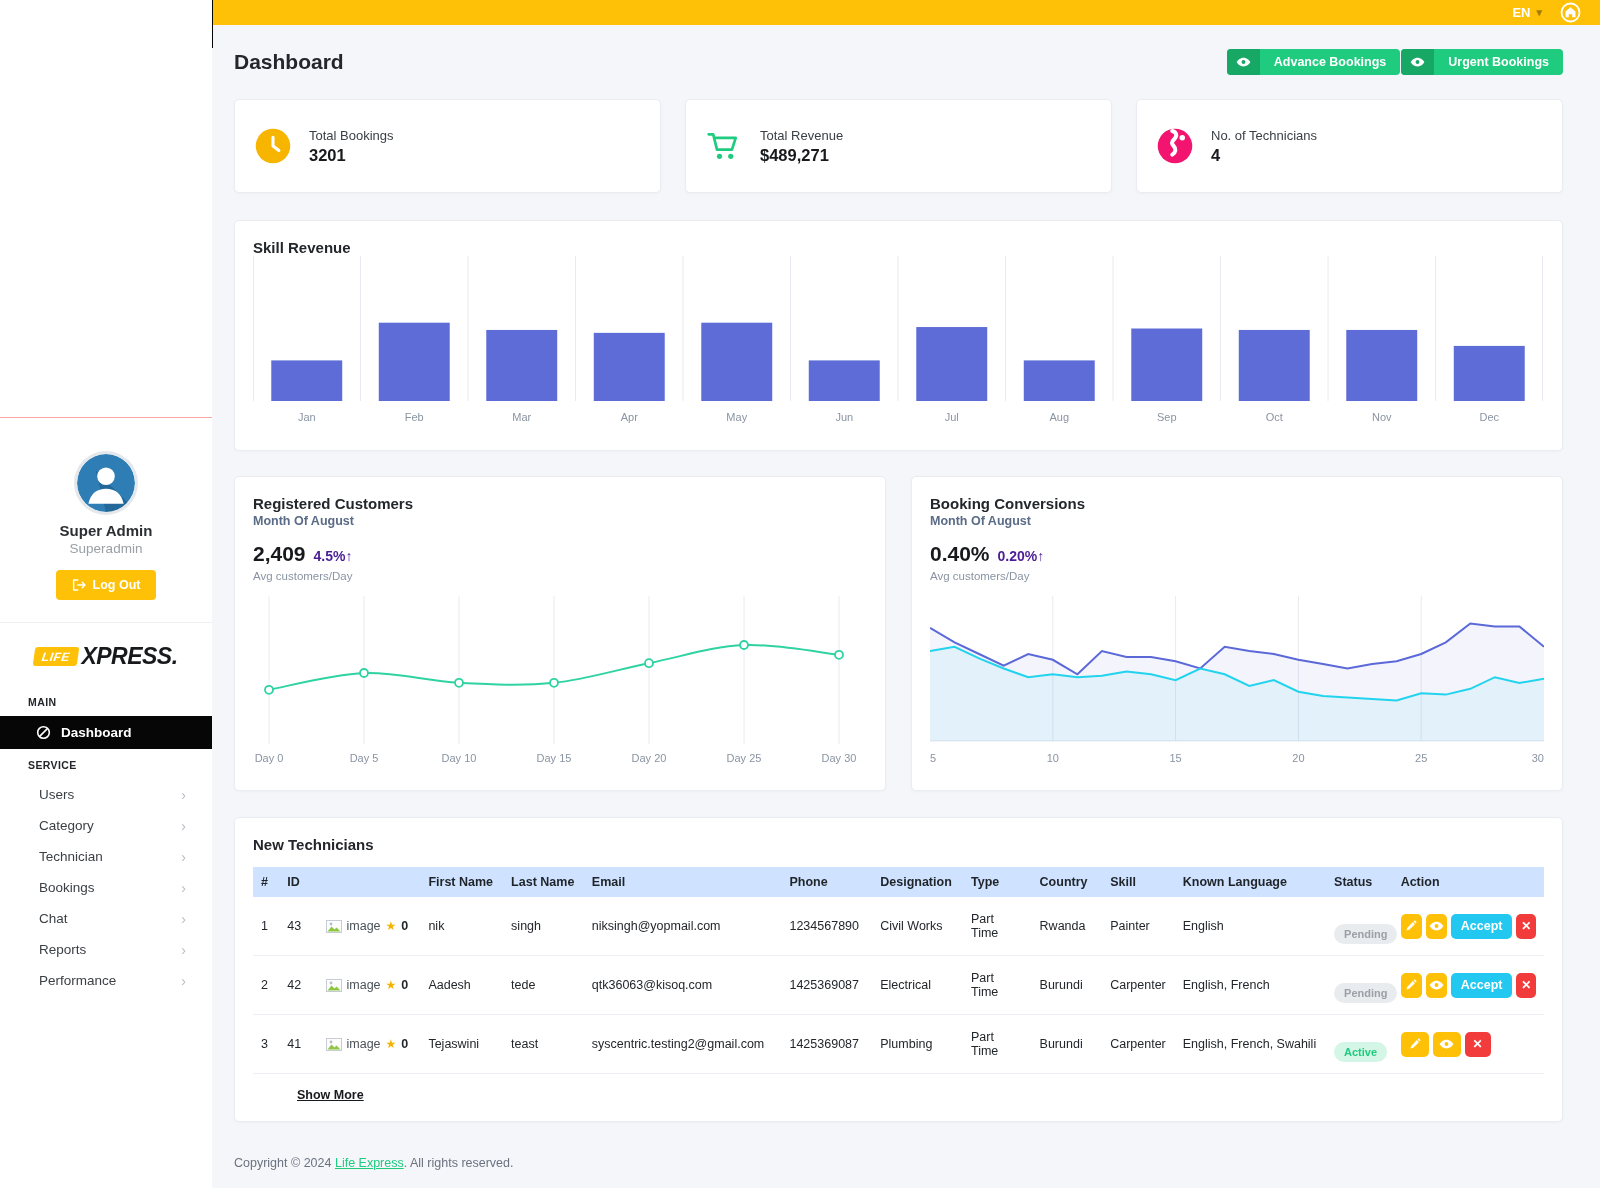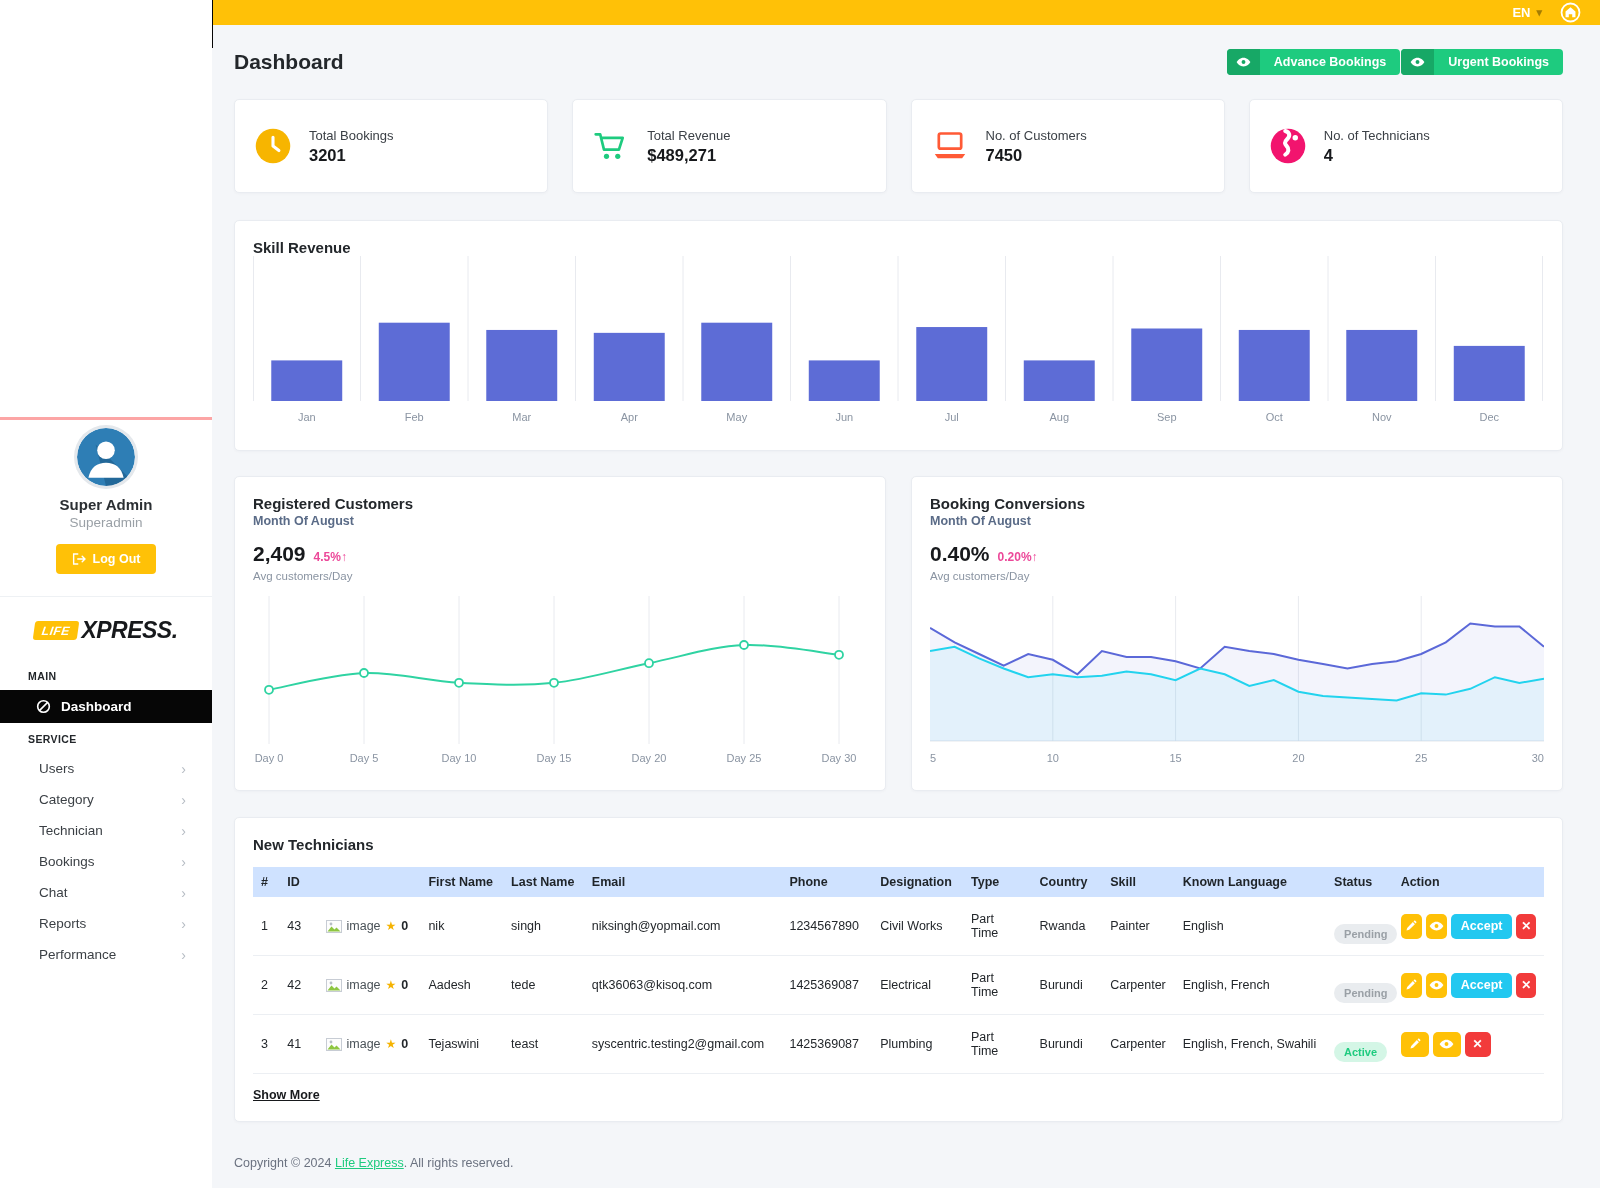--- a/index.html
+++ b/index.html
@@ -2,21 +2,21 @@
 <html><head>
 <meta charset="utf-8">
 <style>
   * { margin:0; padding:0; box-sizing:border-box; }
   html,body { width:1600px; height:1188px; overflow:hidden; }
   body { font-family:"Liberation Sans", sans-serif; background:#f4f6f9; color:#23272b; }
   .app { display:flex; width:1600px; height:1188px; }
 
   
   .sidebar { width:212px; min-width:212px; background:#fff; height:100%; position:relative; z-index:2; }
-  .sidebar-user { border-top:3px solid #fca5a5; margin-top:417px; padding:8px 0 22px; text-align:center; }
+  .sidebar-user { border-top:1px solid #fca5a5; margin-top:417px; padding:36px 0 22px; text-align:center; }
   .avatar { width:58px; height:58px; margin:0 auto 10px; border-radius:50%; box-shadow:0 0 0 3px #e4e8ec; }
   .user-name { font-size:15px; font-weight:700; color:#2b2f33; }
   .user-role { font-size:13.5px; color:#9aa0a6; margin-top:2px; }
   .logout-btn { margin-top:14px; background:#ffc107; border:none; color:#fff; font-weight:700;
     font-size:12.5px; padding:8px 16px; border-radius:4px; cursor:pointer; display:inline-flex; align-items:center; gap:7px;
     font-family:"Liberation Sans", sans-serif; }
   .logo { border-top:1px solid #eef1f4; padding:20px 0 16px; text-align:center; }
   .logo-life { display:inline-block; background:#ffc107; color:#fff; font-weight:700; font-style:italic;
     font-size:12px; padding:3px 8px 2px; border-radius:3px; transform:skewX(-8deg); letter-spacing:.5px; vertical-align:3px; }
   .logo-xpress { font-weight:700; font-style:italic; font-size:23px; color:#17191c; letter-spacing:-.5px; margin-left:3px; }
@@ -56,42 +56,42 @@
   .card { background:#fff; border:1px solid #e9ecf1; border-radius:5px; box-shadow:0 1px 3px rgba(28,39,60,.03); }
   .sales-card { margin-top:27px; padding:18px; }
   .card h2 { font-size:15px; font-weight:700; color:#23272b; }
   .sales-value { font-size:21px; font-weight:700; color:#17191c; margin:2px 0 8px; }
 
   .charts-row { display:flex; gap:25px; margin-top:25px; }
   .chart-card { flex:1; padding:18px; }
   .chart-sub { font-size:12.5px; font-weight:700; color:#5a6b87; margin-top:2px; }
   .metric-row { margin-top:14px; display:flex; align-items:baseline; gap:8px; }
   .metric { font-size:21px; font-weight:700; color:#17191c; }
-  .delta { font-size:12px; font-weight:700; color:#ec4899; }
+  .delta { font-size:14px; font-weight:700; color:#4c1d95; }
   .chart-cap { font-size:11.5px; color:#8a94a2; margin:4px 0 8px; }
 
   .table-card { margin-top:26px; padding:18px; }
   table { width:100%; border-collapse:collapse; table-layout:fixed; margin-top:14px; }
   th { background:#cfe2ff; text-align:left; font-size:12.5px; font-weight:700; color:#1f2429; padding:8px 8px; }
   td { font-size:12.5px; color:#23272b; padding:11px 8px; border-bottom:1px solid #eceff3; vertical-align:middle; }
   .img-cell { display:flex; align-items:center; gap:5px; }
   .img-label { color:#4a5258; }
   .star { color:#f5b301; font-size:12px; }
   .rating { font-weight:700; }
   .pill { display:inline-block; font-size:11px; font-weight:700; padding:4px 10px; border-radius:10px;margin-top:16px; }
   .pill-pending { background:#e9ecef; color:#9aa0a6; }
   .pill-active { background:#d4f6e6; color:#1ecb7f; }
   .actions { display:flex; gap:4px; }
   .abtn { border:none; border-radius:5px; height:25px; display:inline-flex; align-items:center; justify-content:center;
     cursor:pointer; font-family:"Liberation Sans", sans-serif; }
   .abtn-yellow { background:#ffc107; width:28px; }
   .abtn-cyan { background:#22c8f0; color:#fff; font-weight:700; font-size:12.5px; padding:0 10px; }
   .abtn-red { background:#f23b3b; color:#fff; font-weight:700; font-size:12px; width:26px; }
   .show-more { display:inline-block; margin-top:14px; font-size:12.5px; font-weight:700; color:#17191c;
-    text-decoration:underline; cursor:pointer; }
+    text-decoration:underline; cursor:pointer;margin-left:44px; }
 
   footer { margin-top:20px; padding:14px 0 18px; font-size:12.5px; color:#6b7280; }
   footer a { color:#1ecb7f; text-decoration:underline; cursor:pointer; }
 
   svg text { font-family:"Liberation Sans", sans-serif; }
 </style>
 </head>
 <body>
 
 <div class="app">
@@ -210,32 +210,20 @@
                 <circle cx="29.5" cy="31.5" r="2.9" fill="#1ecb7f"></circle>
               </svg>
             </span>
             <span>
               <div class="stat-label">Total Revenue</div>
               <div class="stat-value">$489,271</div>
             </span>
           </div>
           <div class="stat-card">
             <span class="stat-icon">
-              <svg viewBox="0 0 44 38" width="40" height="34">
-                <rect x="9.5" y="5" width="25" height="17" rx="2" fill="none" stroke="#ff5a36" stroke-width="3"></rect>
-                <path d="M5 28h34l-3.4 4.6H8.4L5 28z" fill="#ff5a36"></path>
-              </svg>
-            </span>
-            <span>
-              <div class="stat-label">No. of Customers</div>
-              <div class="stat-value">7450</div>
-            </span>
-          </div>
-          <div class="stat-card">
-            <span class="stat-icon">
               <svg viewBox="0 0 44 44" width="40" height="40">
                 <circle cx="22" cy="22" r="19" fill="#f2146e"></circle>
                 <path d="M19 5.5c5 1.5 5.5 5.5 2.5 8.5s-4 5 -1 8 2.5 7 -1.5 9.5" stroke="#fff" stroke-width="4.5" fill="none" stroke-linecap="round"></path>
                 <circle cx="30" cy="13" r="3" fill="#fff"></circle>
               </svg>
             </span>
             <span>
               <div class="stat-label">No. of Technicians</div>
               <div class="stat-value">4</div>
             </span>

